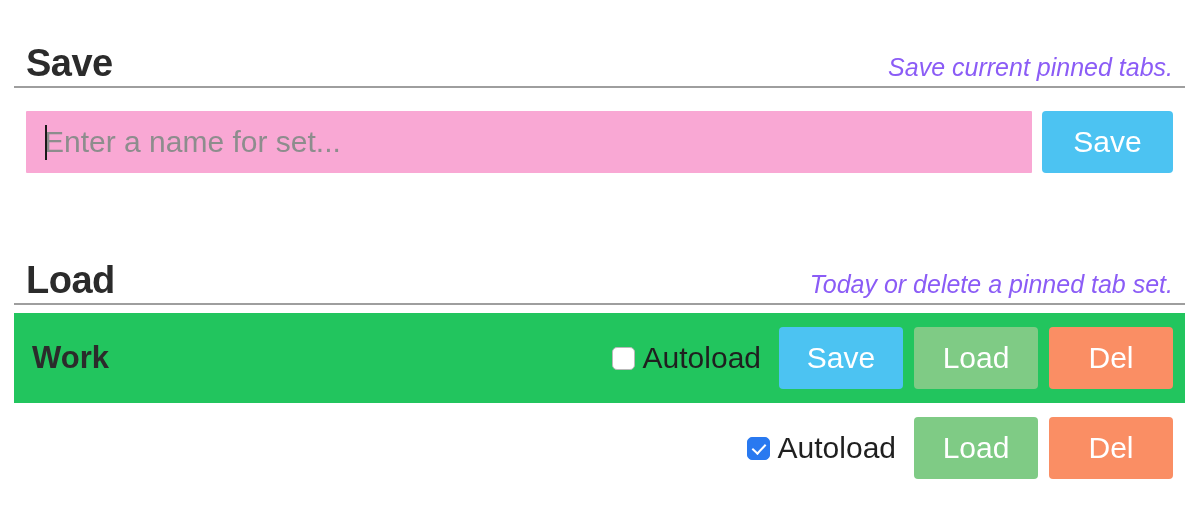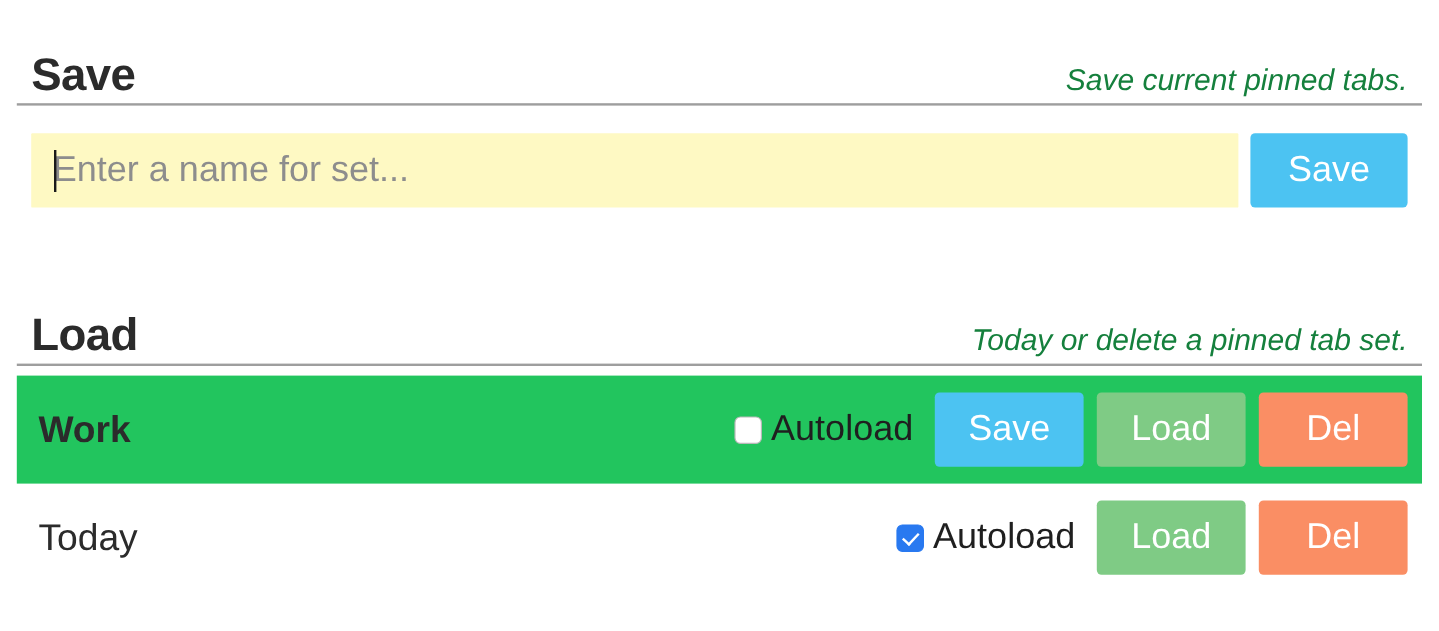--- a/index.html
+++ b/index.html
@@ -36,21 +36,21 @@
   .section-title {
     font-size: 38px;
     font-weight: bold;
     color: #2b2b2b;
     letter-spacing: -0.5px;
     line-height: 1;
   }
   .section-desc {
     font-size: 25px;
     font-style: italic;
-    color: #15803d;
+    color: #8b5cf6;
     line-height: 1.15;
     white-space: nowrap;
   }
   .rule {
     height: 2px;
     background: #9e9e9e;
     width: 100%;
   }
 
   
@@ -61,21 +61,21 @@
     top: 111px;
     left: 26px;
     right: 26px;
     height: 62px;
     display: flex;
     align-items: stretch;
     gap: 10px;
   }
   .name-input {
     flex: 1 1 auto;
-    background: #fef9c3;
+    background: #f9a8d4;
     border: none;
     outline: none;
     font-family: "Liberation Sans", sans-serif;
     font-size: 30px;
     color: #3a3a3a;
     padding: 0 18px;
     border-radius: 1px;
   }
   .name-input::placeholder {
     color: #8d8d8d;
@@ -230,21 +230,20 @@
         <span class="autoload-label">Autoload</span>
       </div>
       <div class="row-actions">
         <button class="btn btn-blue">Save</button>
         <button class="btn btn-green">Load</button>
         <button class="btn btn-red">Del</button>
       </div>
     </div>
 
     <div class="set-row">
-      <div class="set-name">Today</div>
       <div class="spacer"></div>
       <div class="autoload">
         <span class="cb on"></span>
         <span class="autoload-label">Autoload</span>
       </div>
       <div class="row-actions">
         <button class="btn btn-green">Load</button>
         <button class="btn btn-red">Del</button>
       </div>
     </div>

